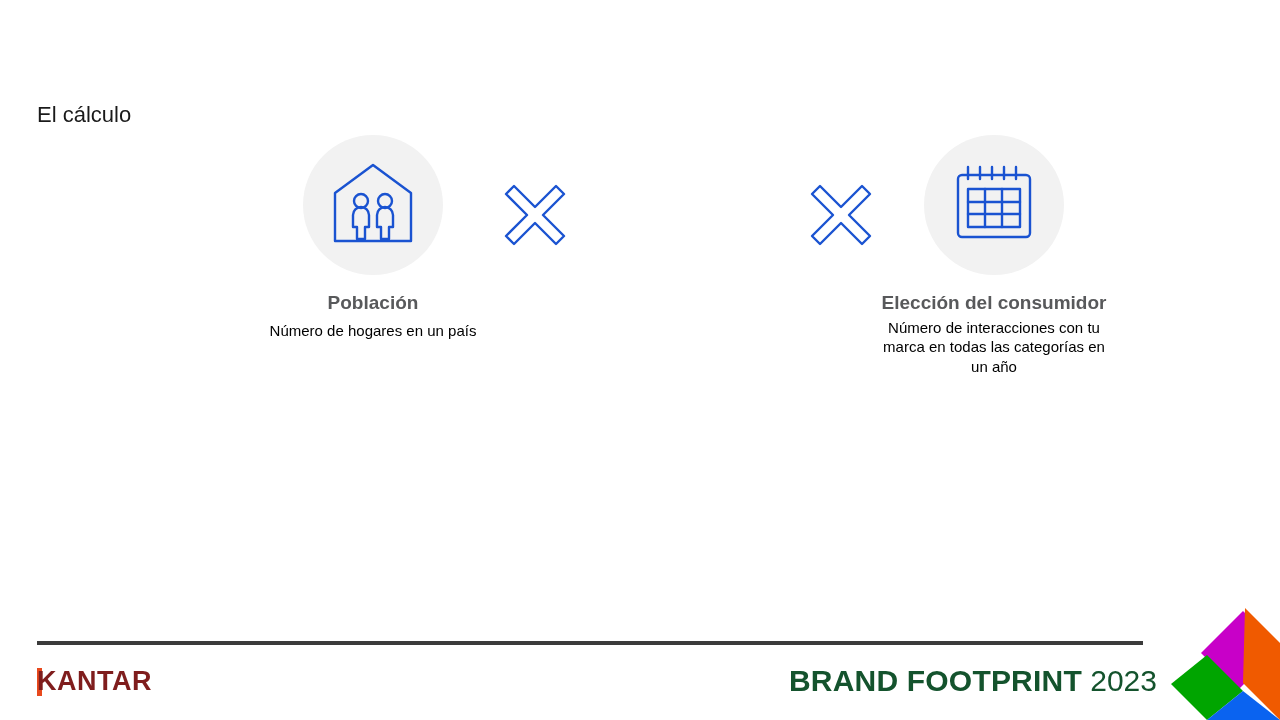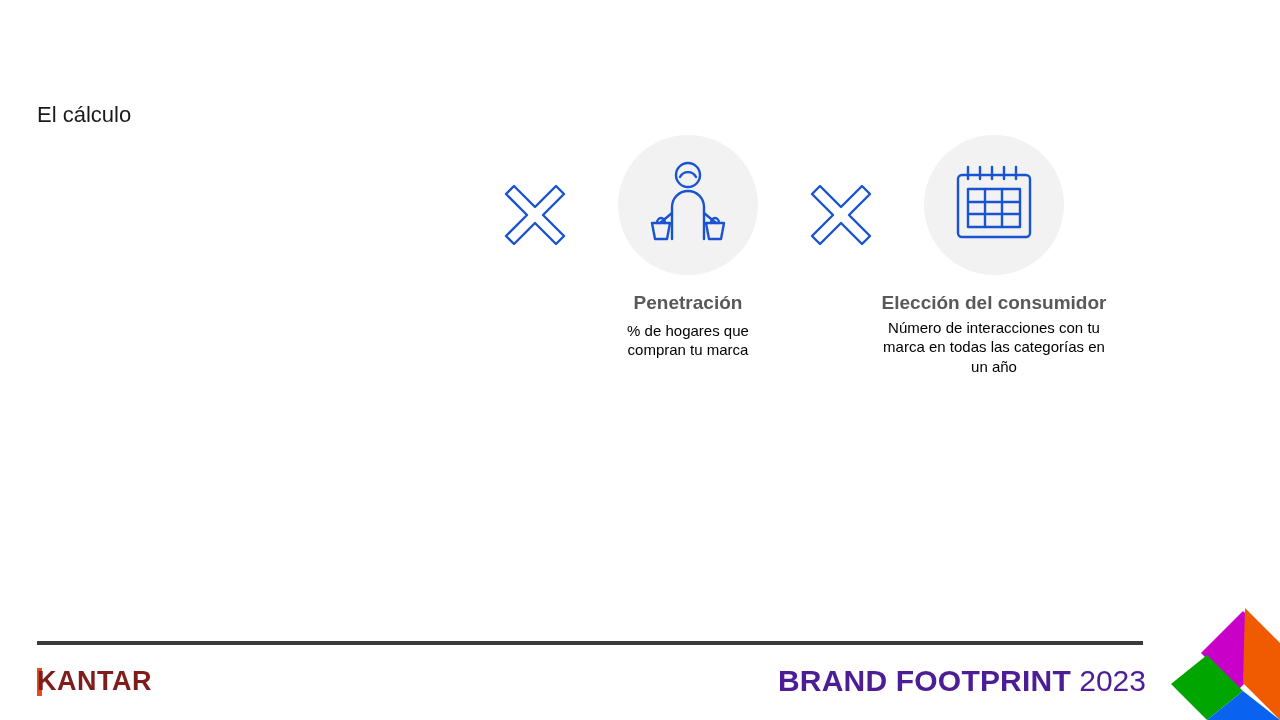--- a/index.html
+++ b/index.html
@@ -113,24 +113,24 @@
   .kantar-bar {
     position: absolute;
     left: 37px;
     top: 668px;
     width: 5px;
     height: 28px;
     background: #e8491d;
   }
   .footer-right {
     position: absolute;
-    right: 134px;
+    right: 123px;
     top: 664px;
     font-size: 30px;
-    color: #4c1d95;
+    color: #14532d;
     white-space: nowrap;
   }
   .footer-right .bf {
     font-weight: bold;
     letter-spacing: 0.2px;
   }
   .footer-right .yr {
     font-weight: normal;
   }
   .corner-art {
@@ -144,46 +144,42 @@
 </style>
 </head>
 <body>
 
 <div class="slide">
 
   <div class="subtitle">El cálculo</div>
 
   <div class="diagram">
 
+    <div class="node node-1">
+      <div class="circle">
+        <span>
+          <svg width="92" height="92" viewBox="0 0 92 92" fill="none" stroke="#1a53d1" stroke-width="2.4" stroke-linecap="round" stroke-linejoin="round">
+            <path d="M8 36 L46 8 L84 36 V84 H8 Z"></path>
+            <circle cx="34" cy="44" r="7"></circle>
+            <circle cx="58" cy="44" r="7"></circle>
+            <path d="M26 58 a8 8 0 0 1 16 0 v12 h-4 v12 h-8 v-12 h-4 z"></path>
+            <path d="M50 58 a8 8 0 0 1 16 0 v12 h-4 v12 h-8 v-12 h-4 z"></path>
+          </svg>
+        </span>
+      </div>
+      <div class="node-label">Población</div>
+      <div class="node-desc">Número de hogares en un país</div>
+    </div>
 
     <div class="op op-1">
       <svg width="70" height="70" viewBox="0 0 70 70" fill="none" stroke="#1a53d1" stroke-width="2.4" stroke-linejoin="round">
         <path d="M14 6 L35 27 L56 6 L64 14 L43 35 L64 56 L56 64 L35 43 L14 64 L6 56 L27 35 L6 14 Z"></path>
       </svg>
     </div>
 
-    <div class="node node-2">
-      <div class="circle">
-        <span>
-          <svg width="92" height="92" viewBox="0 0 92 92" fill="none" stroke="#1a53d1" stroke-width="2.4" stroke-linecap="round" stroke-linejoin="round">
-            <circle cx="46" cy="18" r="12"></circle>
-            <path d="M38 20 a9 9 0 0 1 16 0"></path>
-            <path d="M30 82 V50 a16 16 0 0 1 32 0 v32"></path>
-            <path d="M30 56 L18 66"></path>
-            <path d="M62 56 L74 66"></path>
-            <path d="M10 66 h18 l-3 16 h-12 z"></path>
-            <path d="M15 66 a4 5 0 0 1 8 0"></path>
-            <path d="M64 66 h18 l-3 16 h-12 z"></path>
-            <path d="M69 66 a4 5 0 0 1 8 0"></path>
-          </svg>
-        </span>
-      </div>
-      <div class="node-label">Penetración</div>
-      <div class="node-desc">% de hogares que compran tu marca</div>
-    </div>
 
     <div class="op op-2">
       <svg width="70" height="70" viewBox="0 0 70 70" fill="none" stroke="#1a53d1" stroke-width="2.4" stroke-linejoin="round">
         <path d="M14 6 L35 27 L56 6 L64 14 L43 35 L64 56 L56 64 L35 43 L14 64 L6 56 L27 35 L6 14 Z"></path>
       </svg>
     </div>
 
     <div class="node node-3">
       <div class="circle">
         <span>

